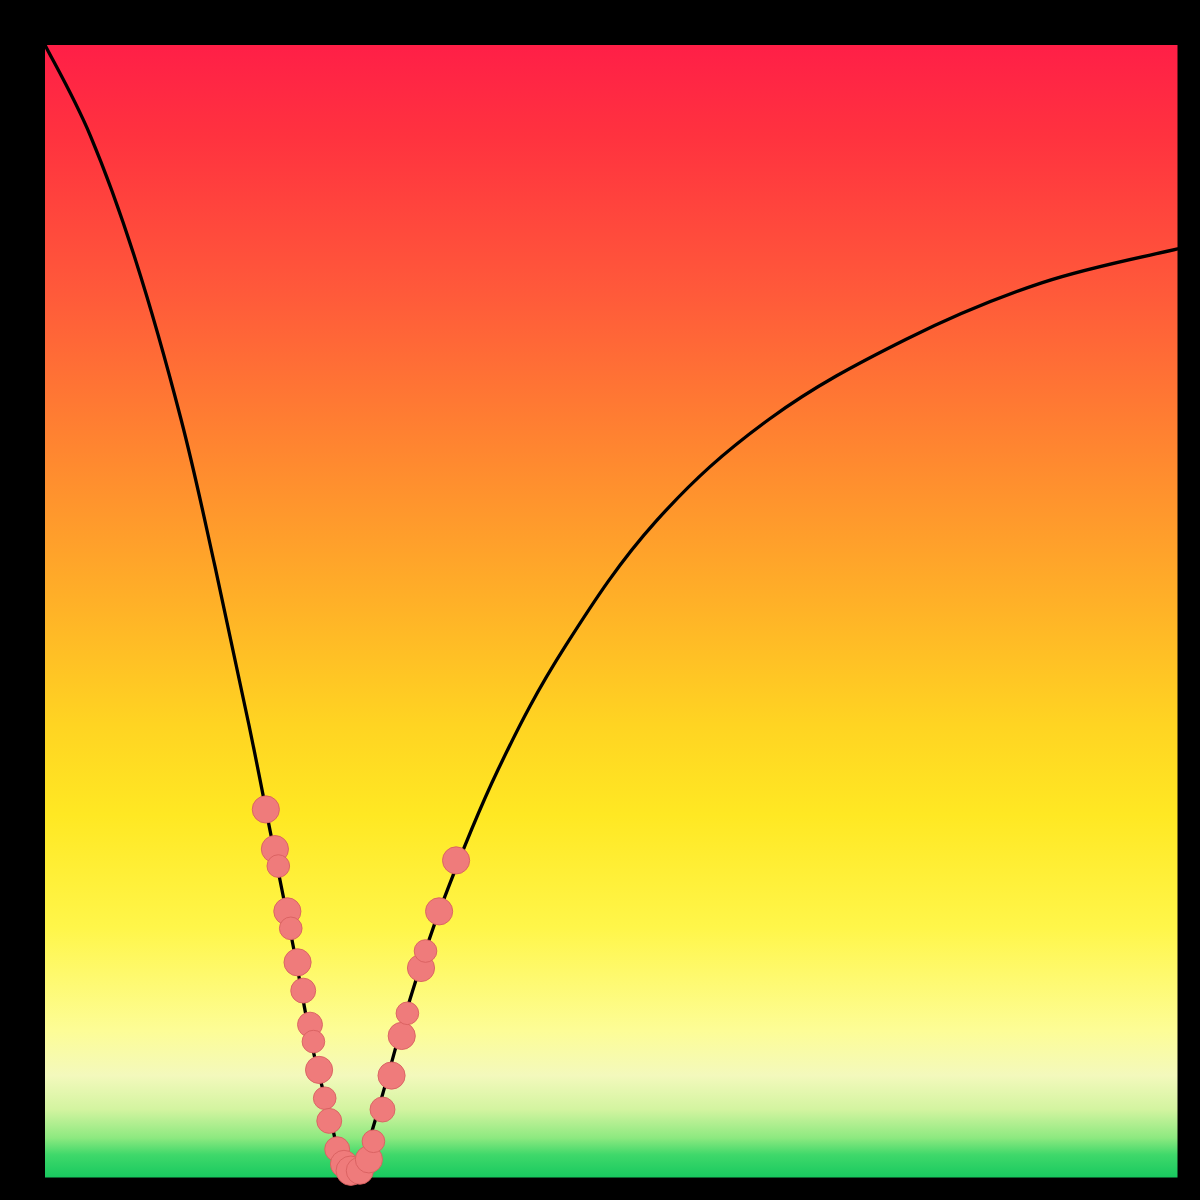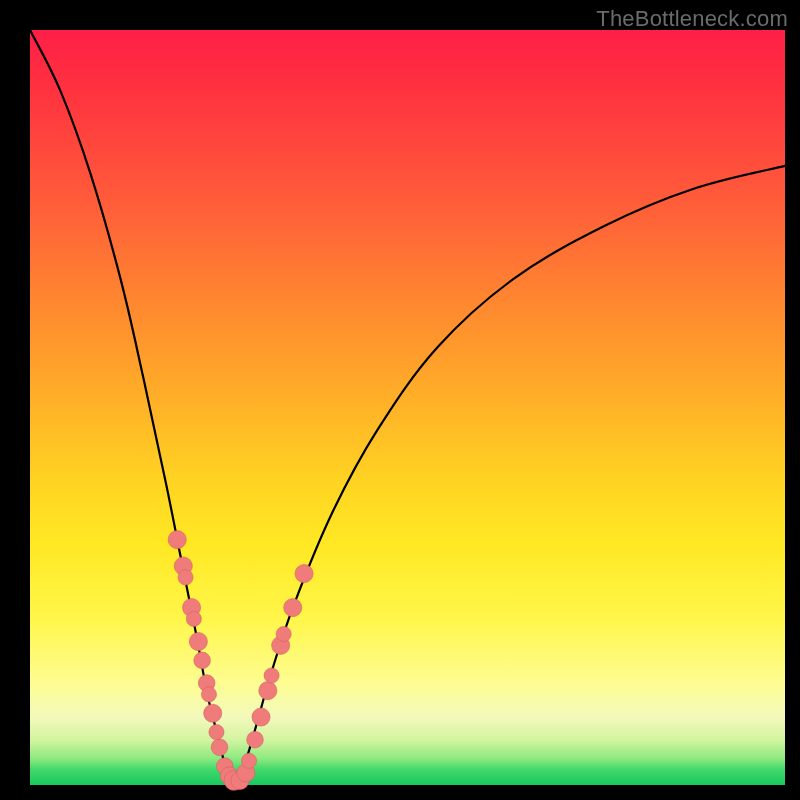--- a/index.html
+++ b/index.html
@@ -67,21 +67,20 @@
   .dot {
     fill: #ef7b7b;
     stroke: #d86060;
     stroke-width: 0.6;
   }
 </style>
 </head>
 <body>
 
 <div class="frame">
-  <div class="watermark">TheBottleneck.com</div>
   <div class="plot-area">
     <svg class="curve" viewBox="0 0 755 755" preserveAspectRatio="none">
       <path id="curve-left" class="curve-path" d="M 0.00 0.00 C 5.44 10.87, 19.33 34.58, 30.20 60.40 C 41.07 86.22, 49.53 109.47, 60.40 143.45 C 71.27 177.42, 81.09 212.46, 90.60 249.15 C 100.11 285.84, 105.10 310.61, 113.25 347.30 C 121.40 383.99, 129.11 420.38, 135.90 453.00 C 142.69 485.62, 145.56 501.32, 151.00 528.50 C 156.44 555.68, 161.34 579.54, 166.10 604.00 C 170.86 628.46, 173.35 645.37, 177.42 664.40 C 181.50 683.43, 185.35 696.11, 188.75 709.70 C 192.15 723.29, 193.58 731.75, 196.30 739.90 C 199.02 748.05, 202.49 752.28, 203.85 755.00"></path>
       <path id="curve-right" class="curve-path" d="M 203.85 755.00 C 205.89 750.92, 211.10 743.22, 215.17 732.35 C 219.25 721.48, 221.74 710.91, 226.50 694.60 C 231.26 678.29, 234.81 663.49, 241.60 641.75 C 248.39 620.01, 253.38 602.34, 264.25 573.80 C 275.12 545.26, 287.05 514.46, 302.00 483.20 C 316.95 451.94, 328.27 430.05, 347.30 400.15 C 366.33 370.25, 383.24 344.28, 407.70 317.10 C 432.16 289.92, 453.30 270.89, 483.20 249.15 C 513.10 227.41, 541.18 212.61, 573.80 196.30 C 606.42 179.99, 631.78 169.42, 664.40 158.55 C 697.02 147.68, 738.69 139.98, 755.00 135.90"></path>
       <g id="markers">
           <circle class="dot" cx="147.22" cy="509.63" r="9.06"></circle>
           <circle class="dot" cx="153.27" cy="536.05" r="9.06"></circle>
           <circle class="dot" cx="155.53" cy="547.38" r="7.55"></circle>
           <circle class="dot" cx="161.57" cy="577.58" r="9.06"></circle>
           <circle class="dot" cx="163.84" cy="588.90" r="7.55"></circle>

